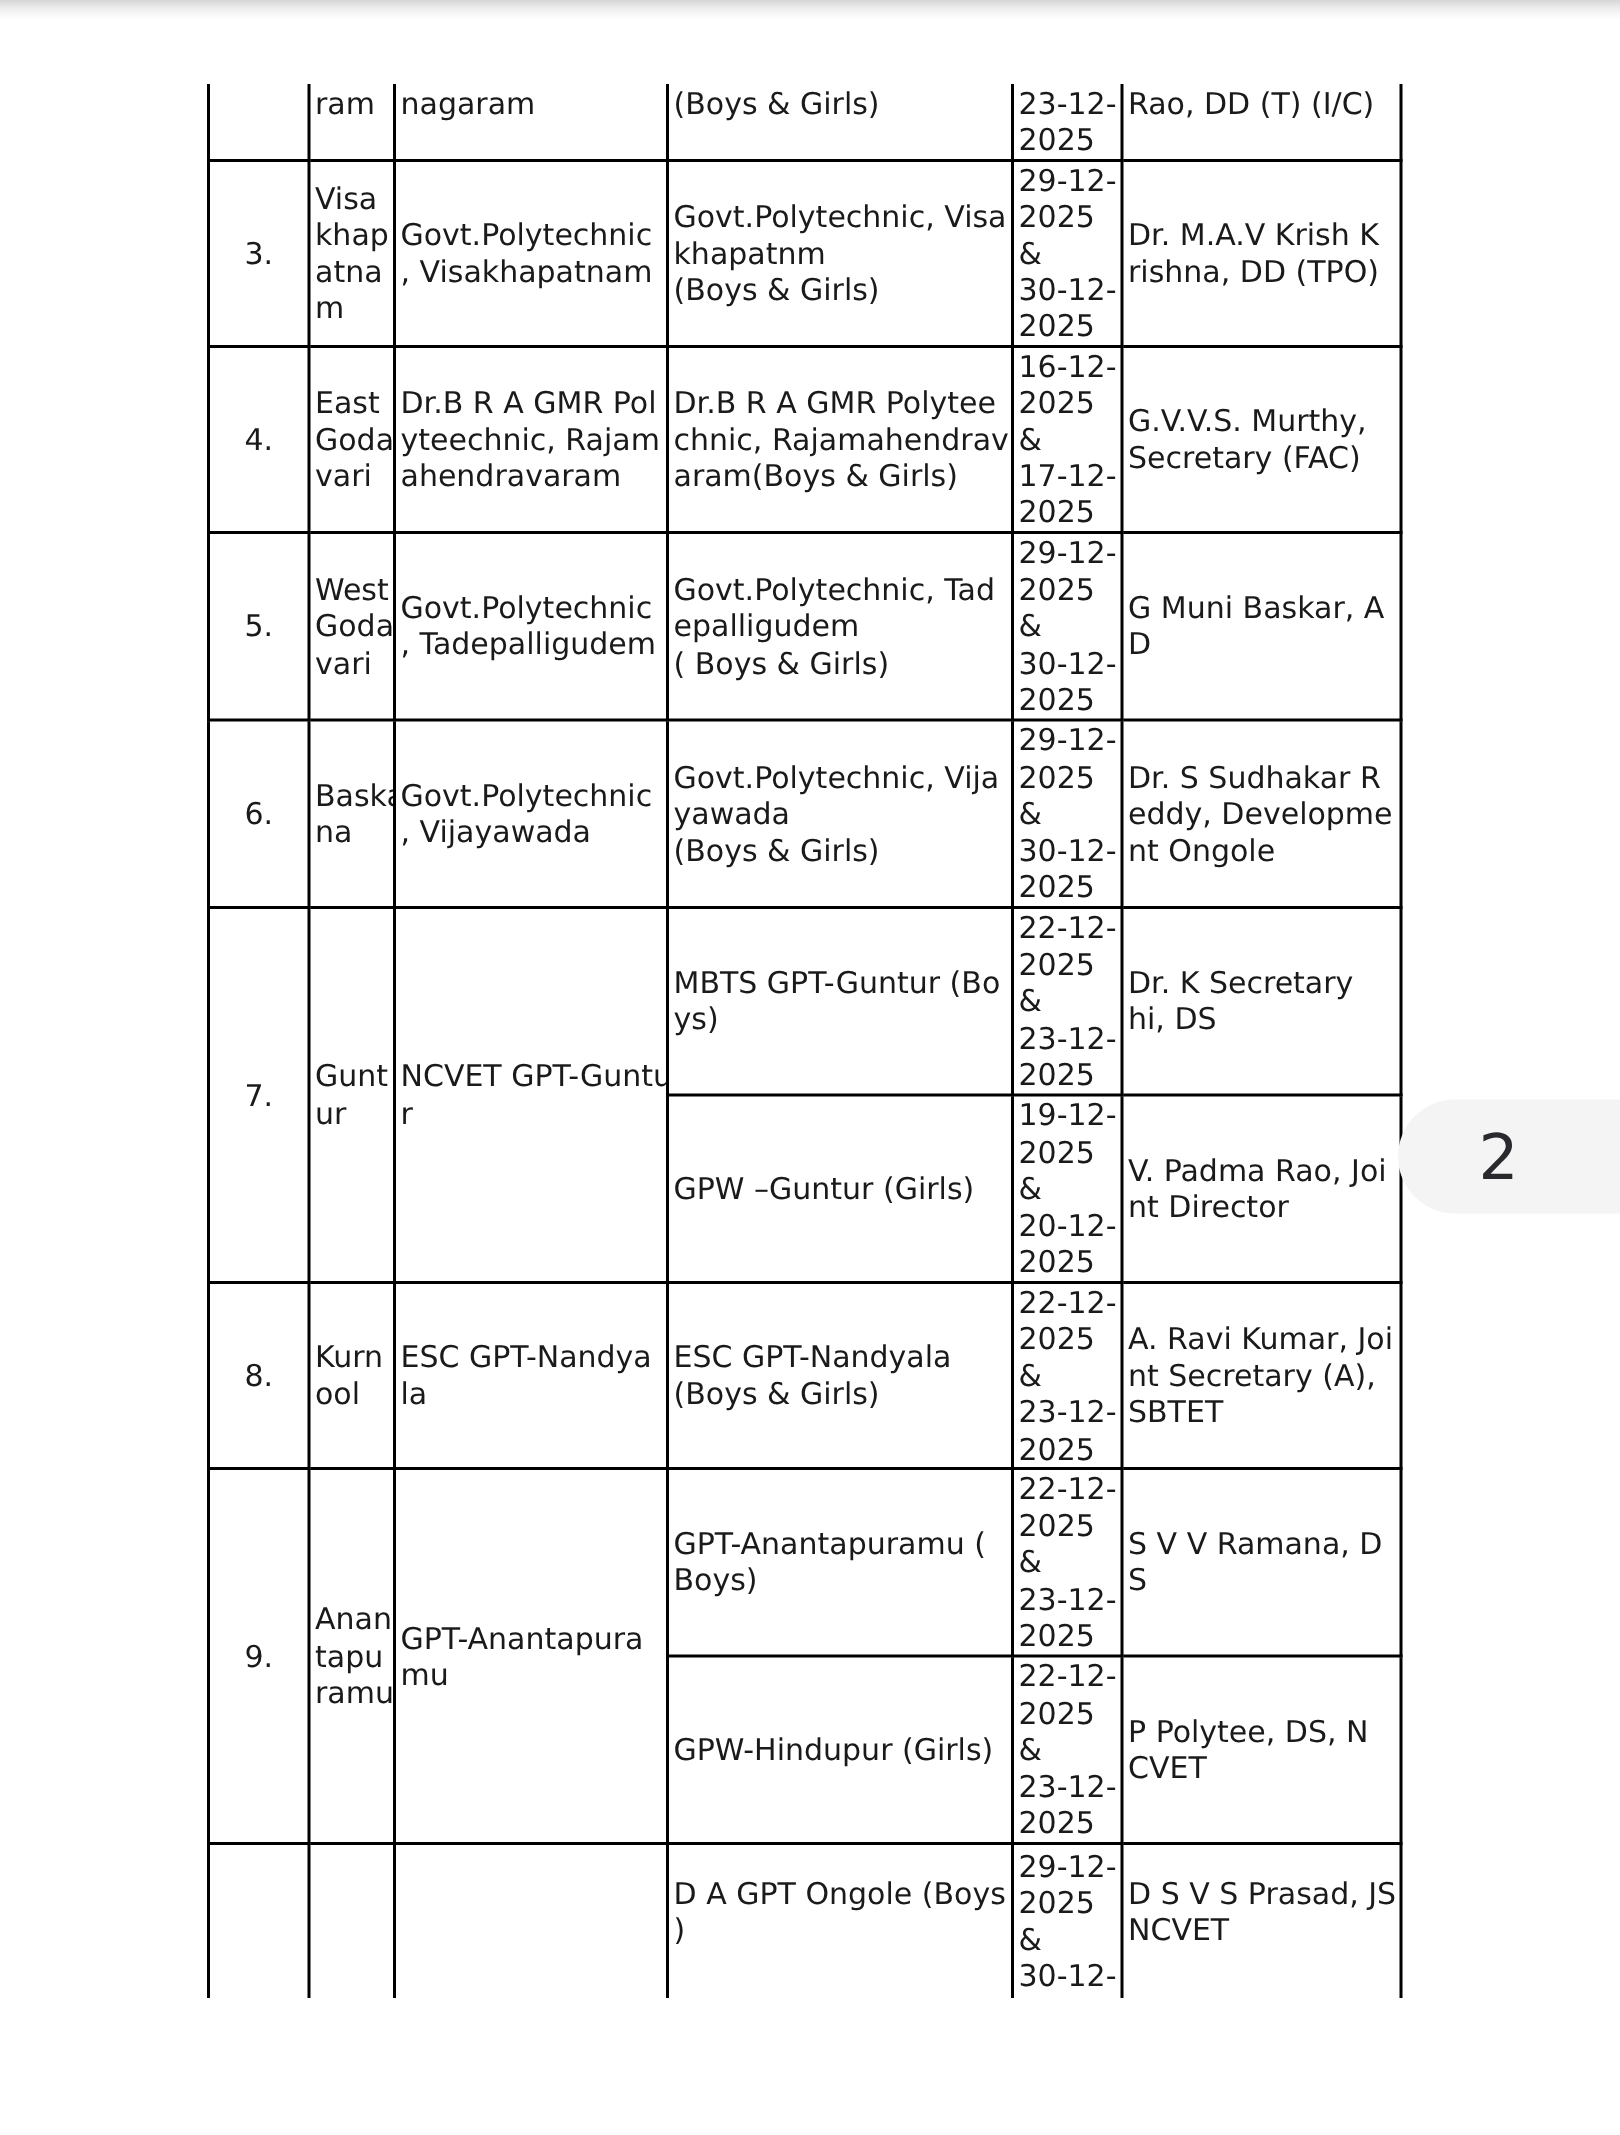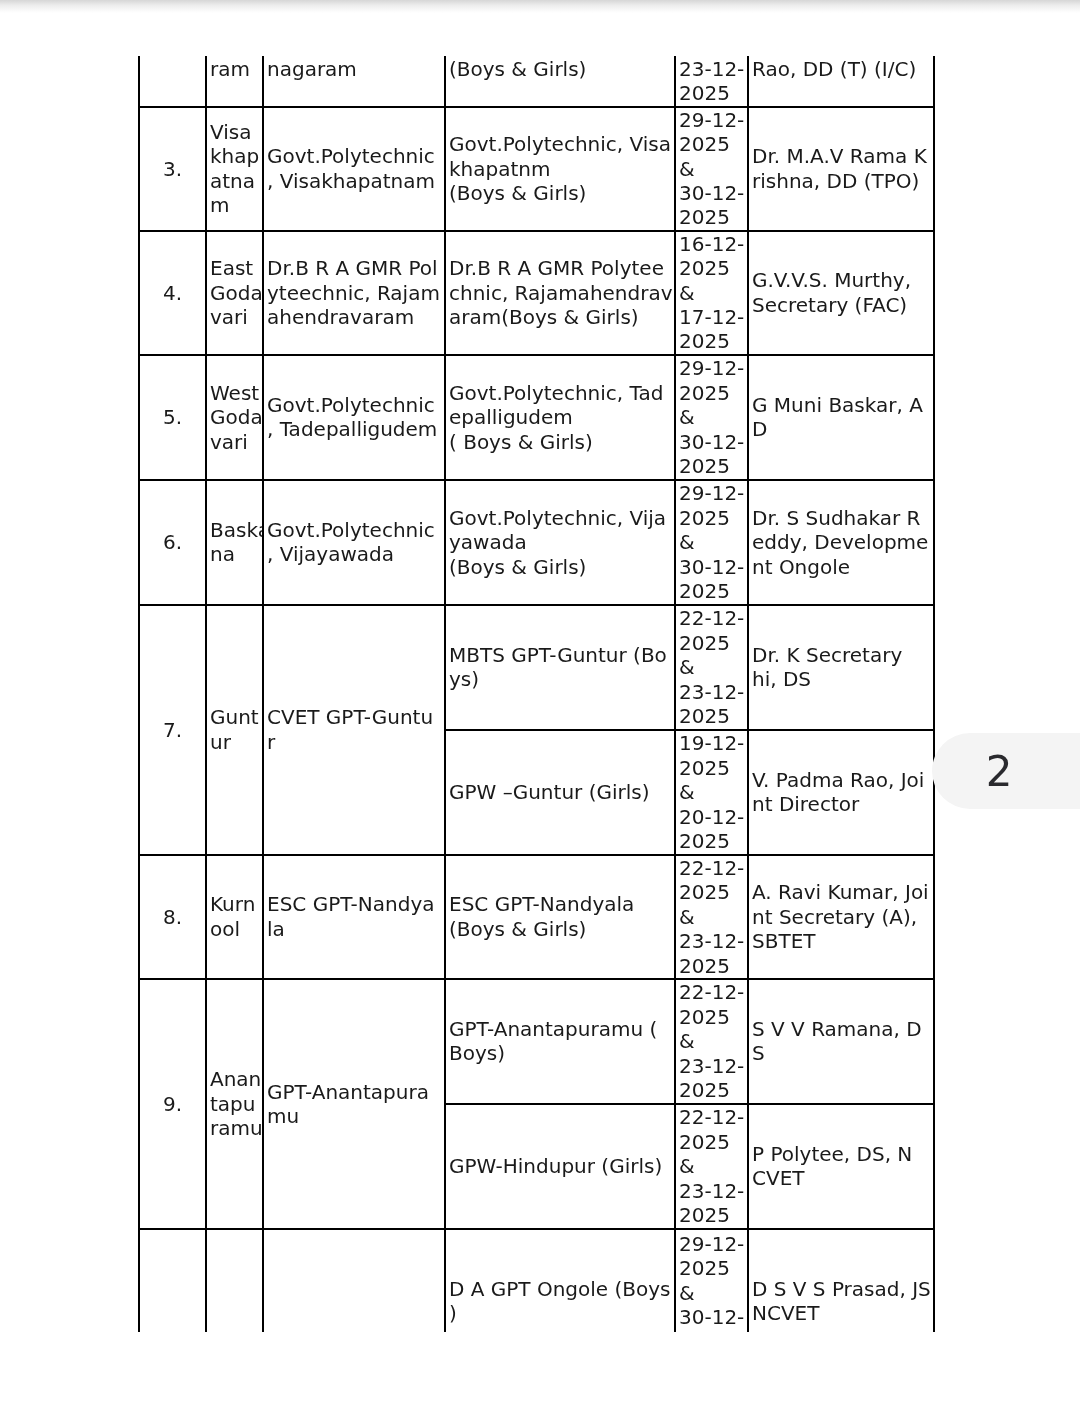--- a/index.html
+++ b/index.html
@@ -35,21 +35,21 @@
   td.c-dates  { padding:0 2px; }
   tr.cut-top td {
     border-top:none !important;
     vertical-align:top;
     padding-top:1px;
   }
   tr.cut-bottom td {
     border-bottom:none !important;
     vertical-align:top;
   }
-  tr.cut-bottom td.pad-down { padding-top:47px; }
+  tr.cut-bottom td.pad-down { padding-top:20px; }
   tr.cut-bottom td.c-dates  { padding-top:2px; }
   .page-pill {
     position:absolute;
     top:733px; right:-36px;
     width:134px; height:76px;
     background:#f4f4f4;
     border-radius:38px;
     display:flex; align-items:center; justify-content:center;
     padding-right:50px;
     box-sizing:content-box;
@@ -94,21 +94,21 @@
         <td>Govt.Polytechnic
 , Visakhapatnam</td>
         <td>Govt.Polytechnic, Visa
 khapatnm
 (Boys &amp; Girls)</td>
         <td class="c-dates">29-12-
 2025
 &amp;
 30-12-
 2025</td>
-        <td>Dr. M.A.V Rama K
+        <td>Dr. M.A.V Krish K
 rishna, DD (TPO)</td>
       </tr>
 
       <tr style="height:124px">
         <td class="c-serial">4.</td>
         <td>East
 Goda
 vari</td>
         <td>Dr.B R A GMR Pol
 yteechnic, Rajam
@@ -160,21 +160,21 @@
 2025</td>
         <td>Dr. S Sudhakar R
 eddy, Developme
 nt Ongole</td>
       </tr>
 
       <tr style="height:125px">
         <td class="c-serial" rowspan="2">7.</td>
         <td rowspan="2">Gunt
 ur</td>
-        <td rowspan="2">CVET GPT-Guntu
+        <td rowspan="2">NCVET GPT-Guntu
 r</td>
         <td>MBTS GPT-Guntur (Bo
 ys)</td>
         <td class="c-dates">22-12-
 2025
 &amp;
 23-12-
 2025</td>
         <td>Dr. K Secretary
 hi, DS</td>

